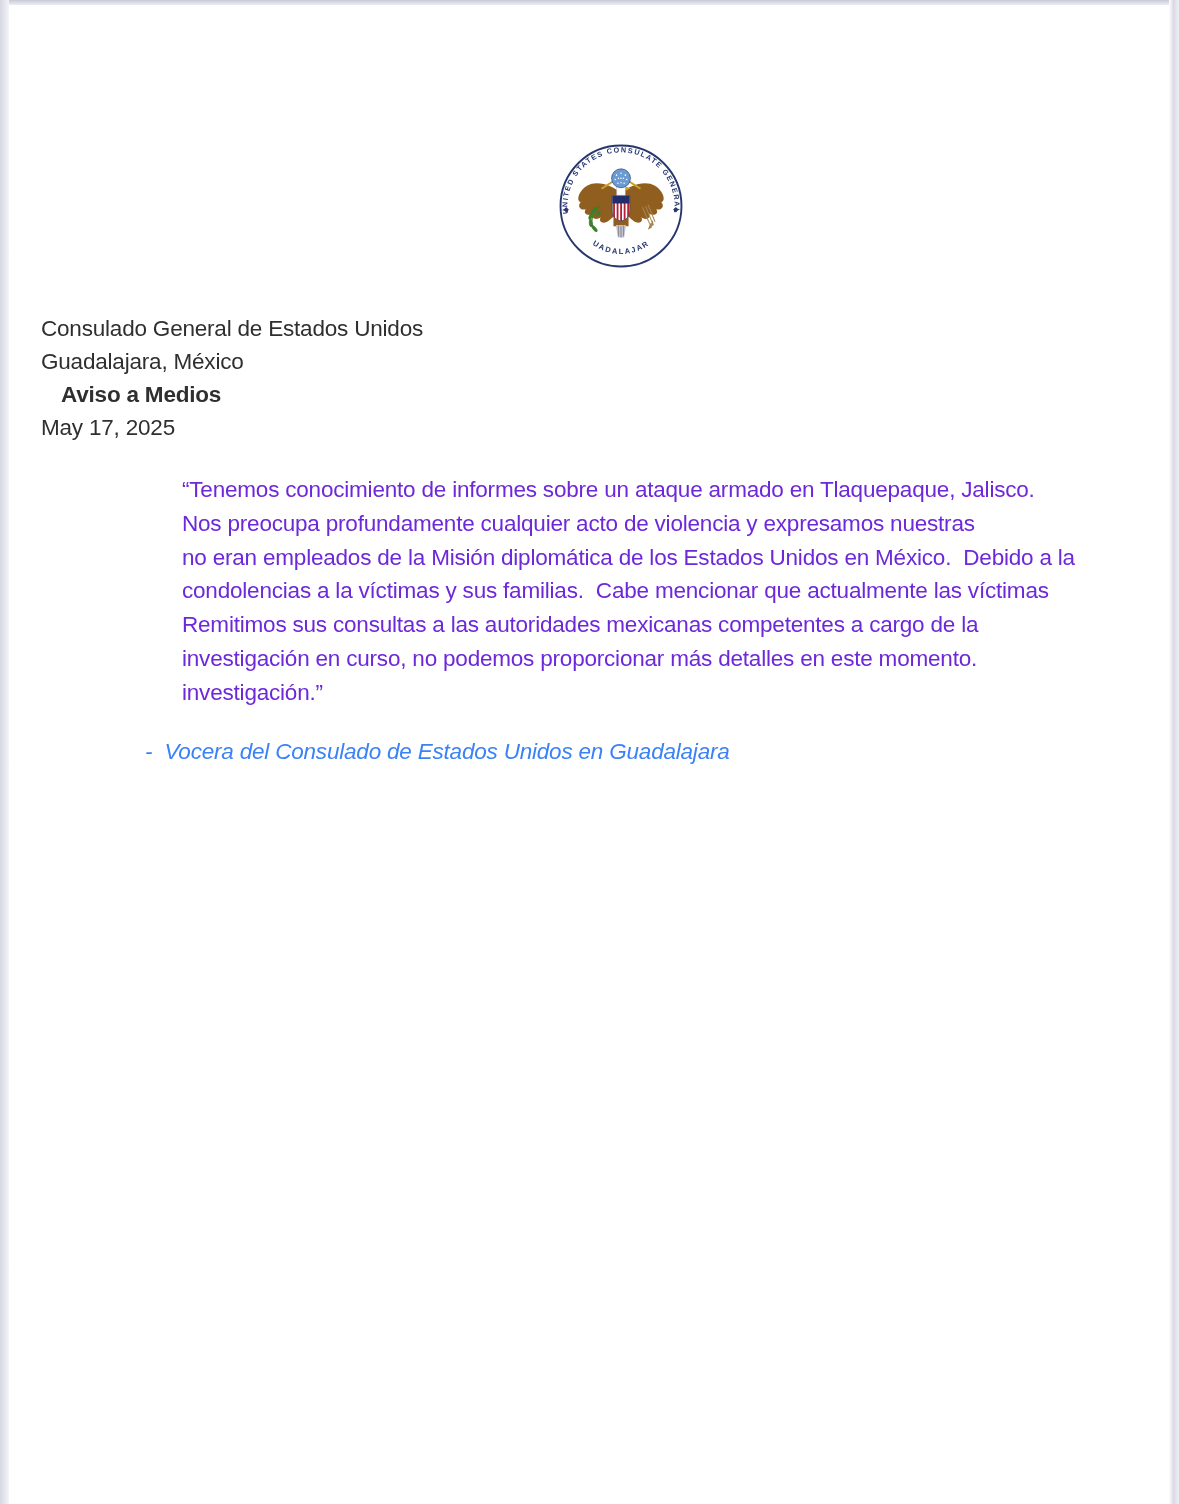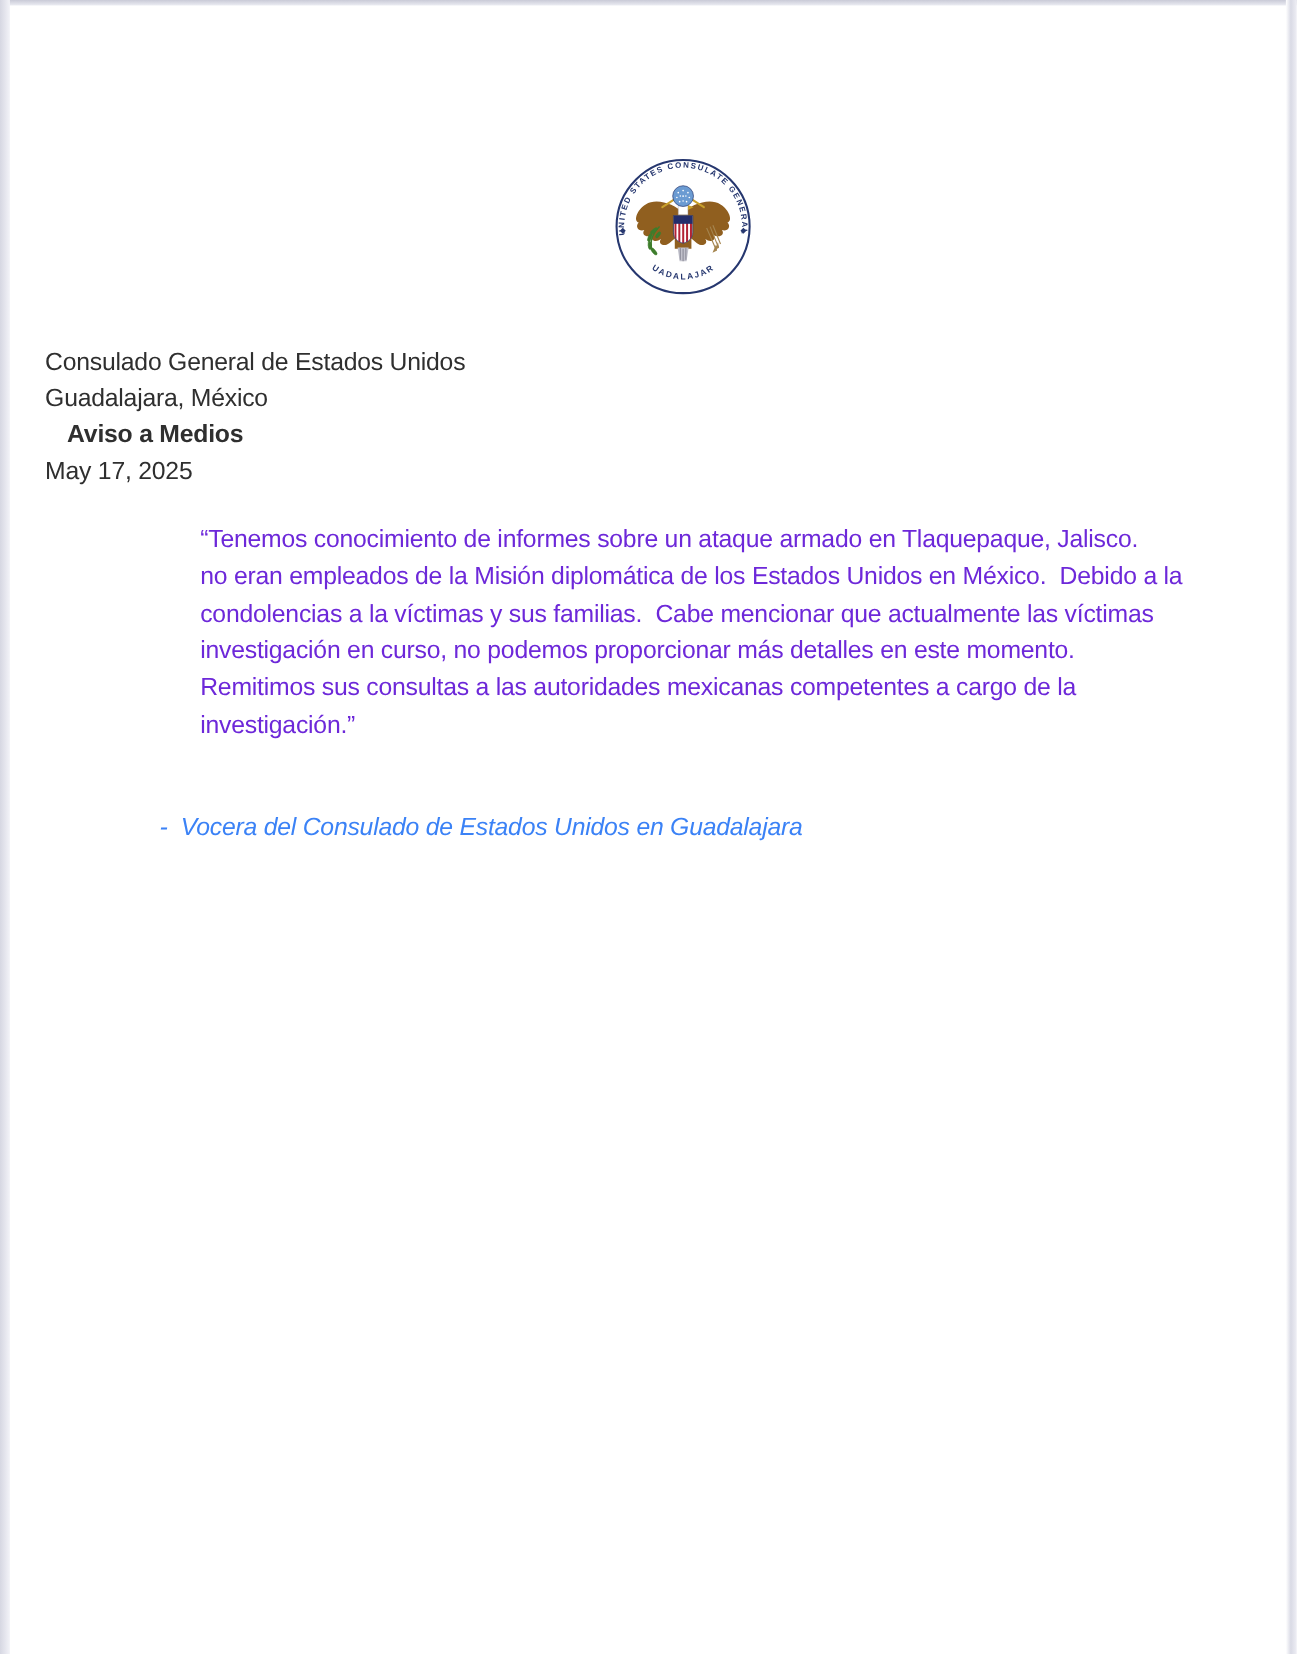--- a/index.html
+++ b/index.html
@@ -147,21 +147,22 @@
 
   <div class="doc-header">
     <div>Consulado General de Estados Unidos</div>
     <div>Guadalajara, México</div>
     <div class="bold">Aviso a Medios</div>
     <div>May 17, 2025</div>
   </div>
 
   <div class="statement">
     <div>“Tenemos conocimiento de informes sobre un ataque armado en Tlaquepaque, Jalisco.</div>
+    <div>Nos preocupa profundamente cualquier acto de violencia y expresamos nuestras</div>
     <div>no eran empleados de la Misión diplomática de los Estados Unidos en México.  Debido a la</div>
     <div>condolencias a la víctimas y sus familias.  Cabe mencionar que actualmente las víctimas</div>
+    <div>Remitimos sus consultas a las autoridades mexicanas competentes a cargo de la</div>
     <div>investigación en curso, no podemos proporcionar más detalles en este momento.</div>
-    <div>Remitimos sus consultas a las autoridades mexicanas competentes a cargo de la</div>
     <div>investigación.”</div>
   </div>
 
   <div class="attribution">-  Vocera del Consulado de Estados Unidos en Guadalajara</div>
 </div>
 
 </body></html>

